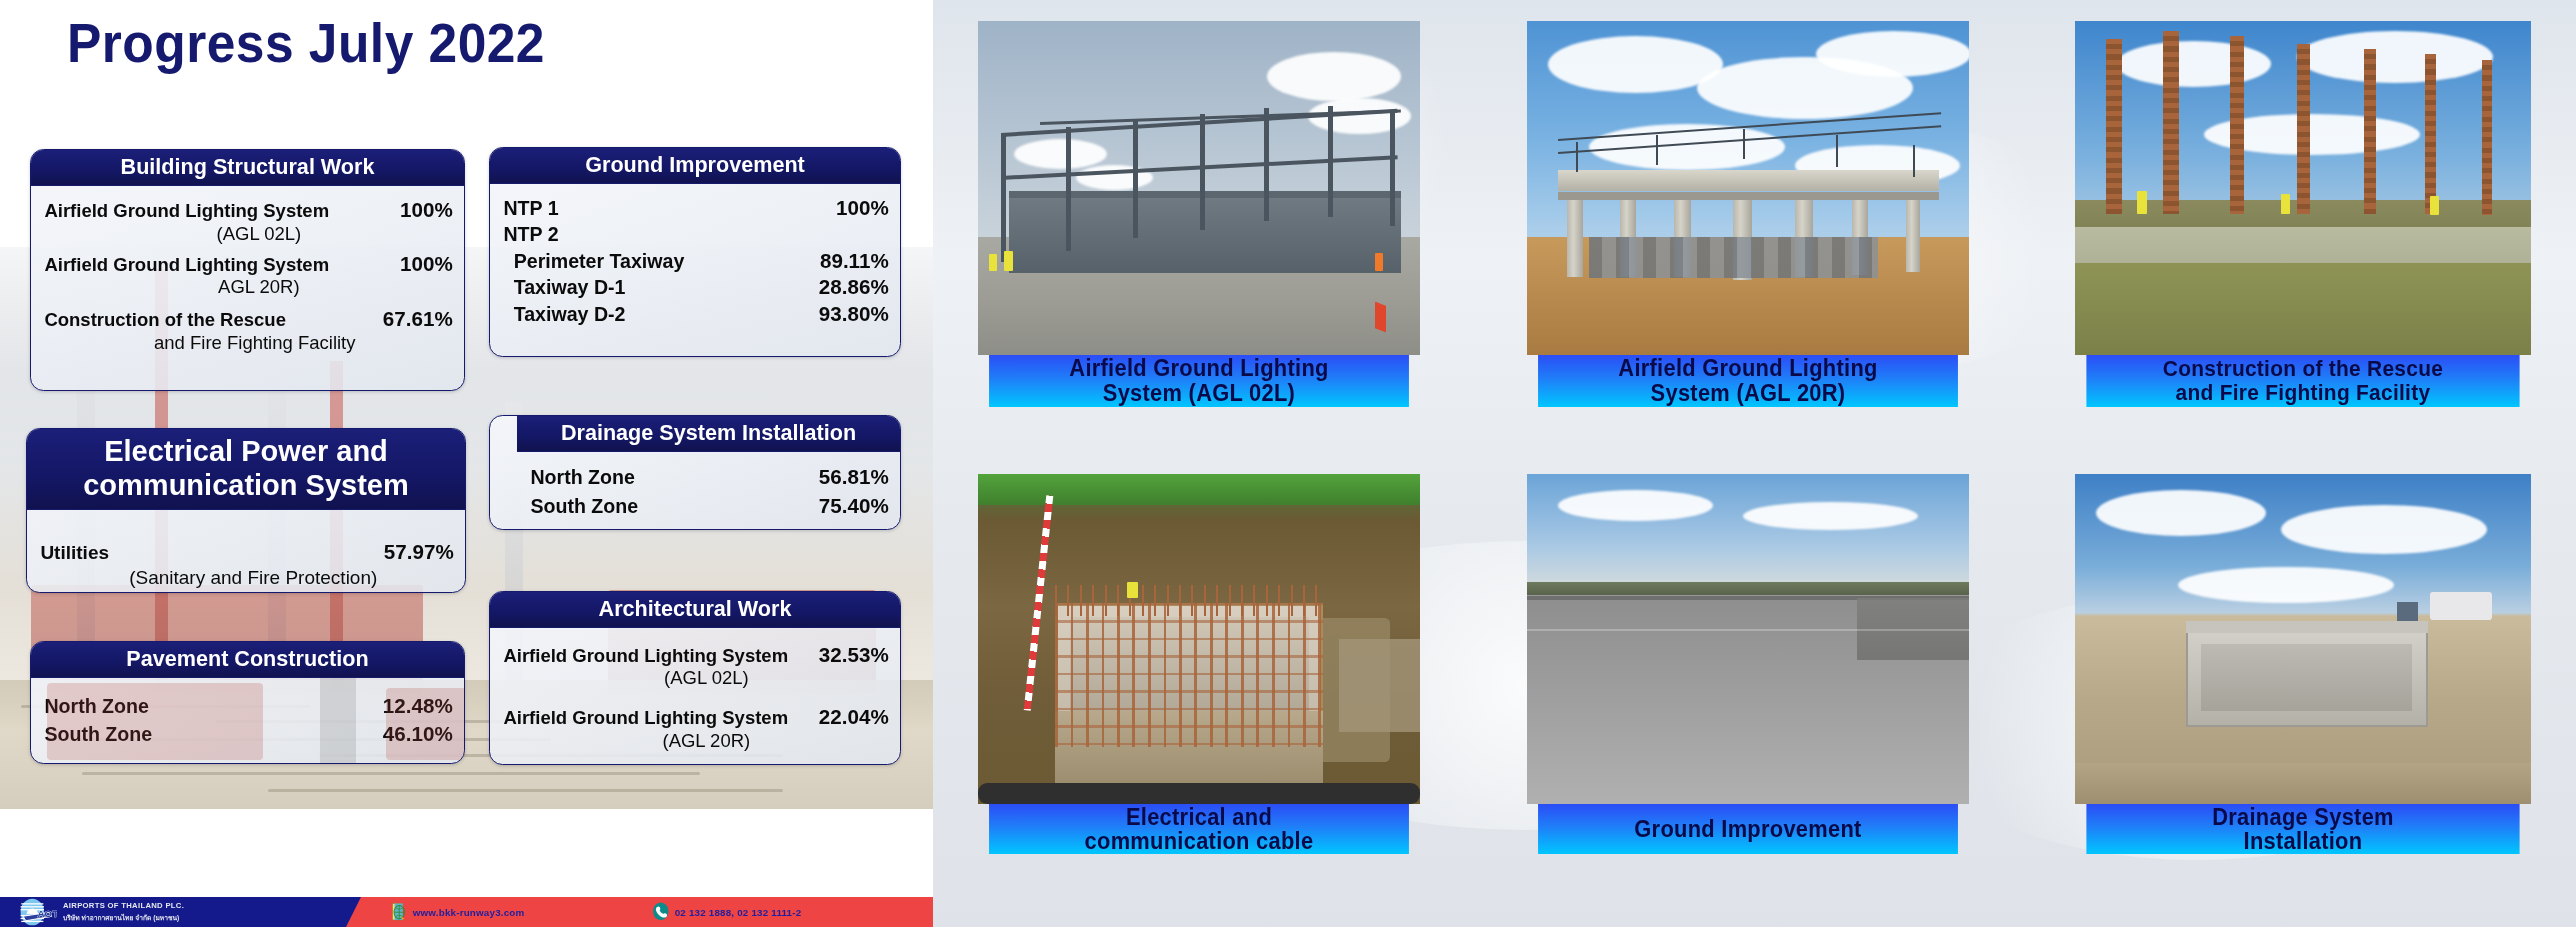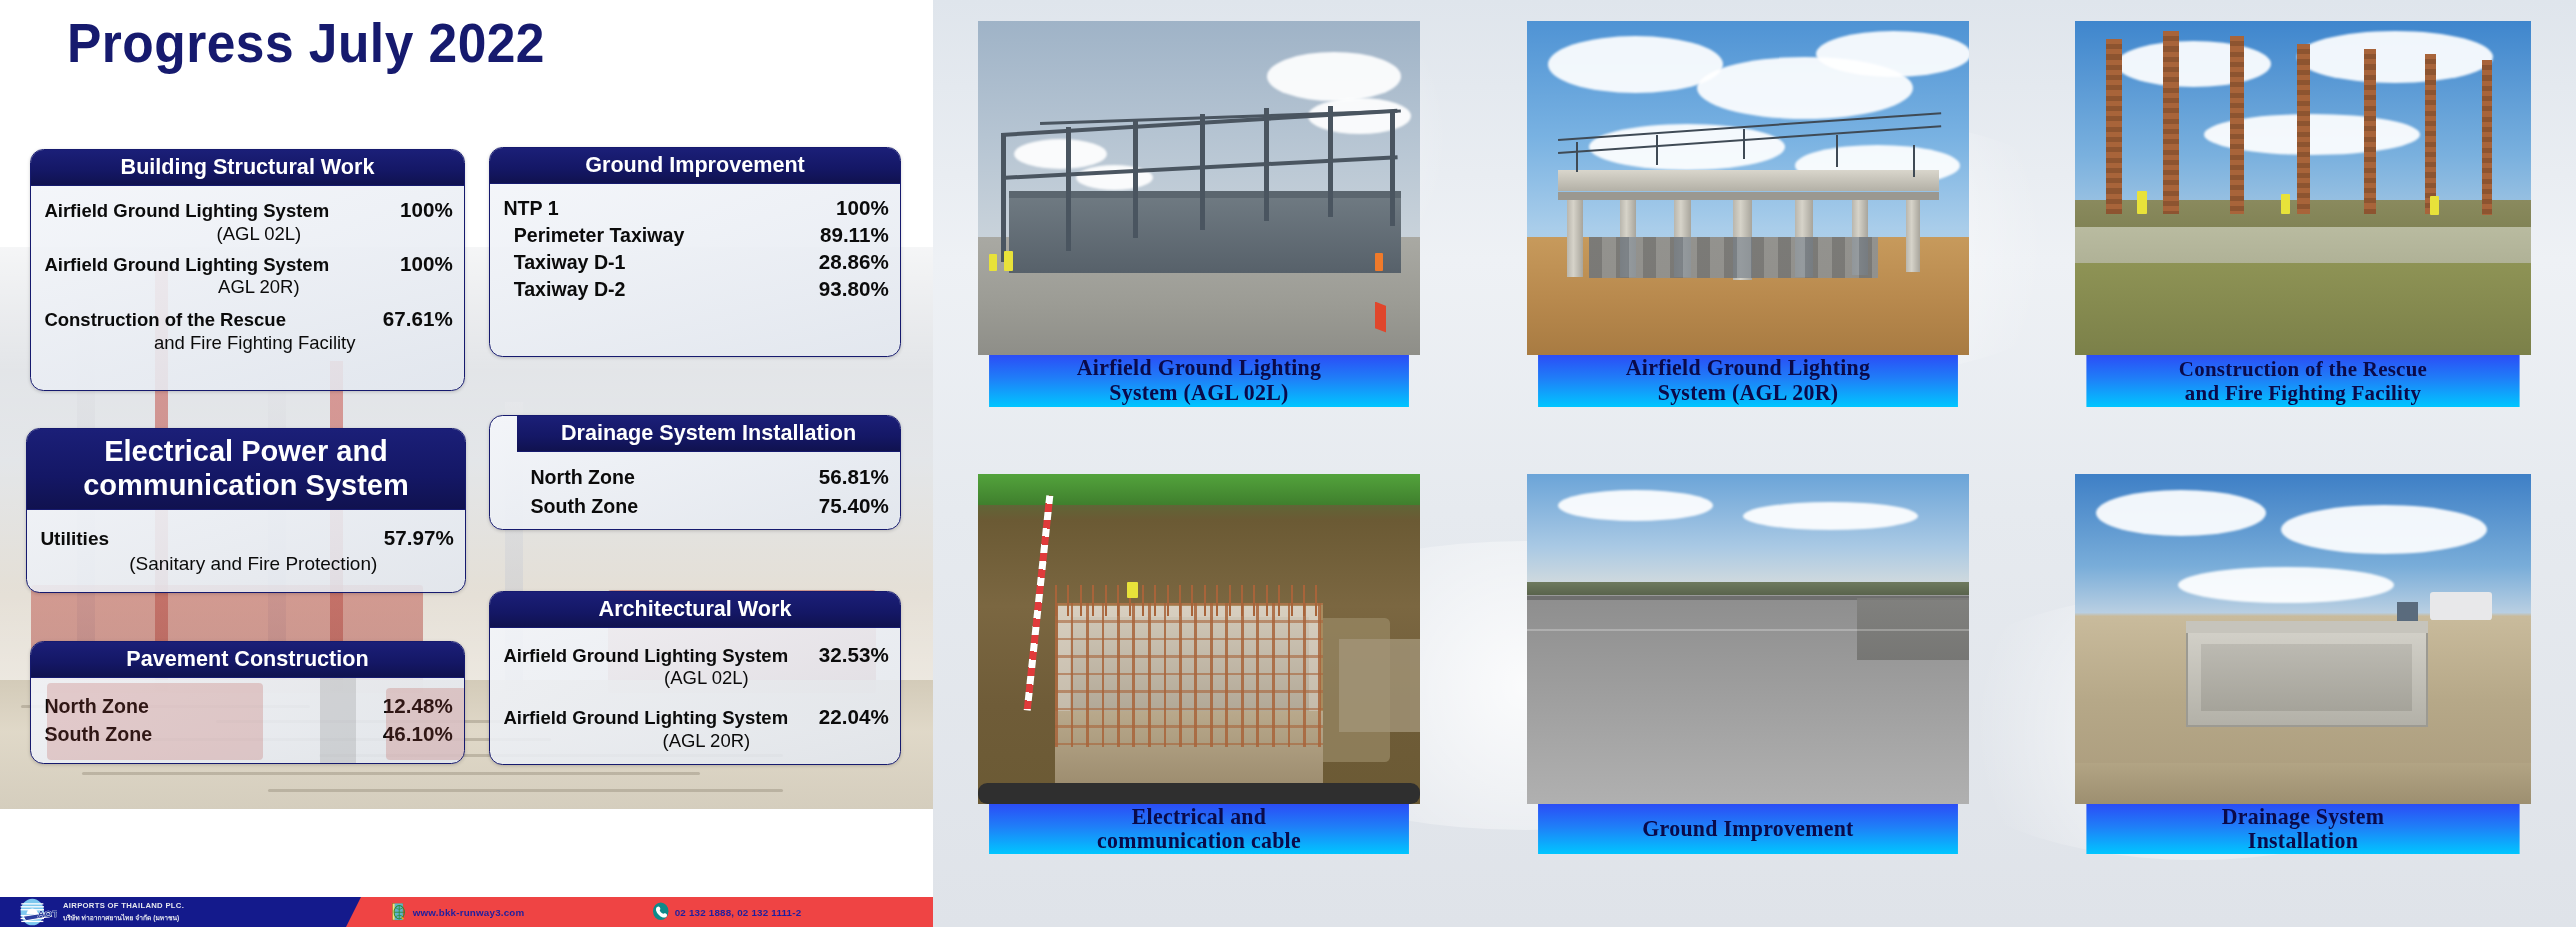--- a/index.html
+++ b/index.html
@@ -127,21 +127,20 @@
   #aot-text .th{ font-size:6.7px; font-weight:bold; margin-top:1.5px; }
   #contact-web{ position:absolute; left:392px; top:6.2px; display:flex; align-items:center; gap:5.2px; }
   #contact-tel{ position:absolute; left:652px; top:5.2px; display:flex; align-items:center; gap:5.2px; }
   .contact-txt{ color:#1d1fa0; font-size:9.8px; font-weight:bold; letter-spacing:0.2px; }
 
   
   #right-panel{
     position:absolute; left:933px; top:0; width:1643px; height:927px;
     background:linear-gradient(180deg,#dfe5ec 0%,#eef1f5 28%,#e6eaef 55%,#dfe3e9 100%);
     overflow:hidden;
-    font-family:Liberation Serif, serif;
   }
   #right-panel .sky{
     position:absolute; border-radius:50%;
     background:radial-gradient(circle, rgba(255,255,255,.85), rgba(255,255,255,0) 70%);
   }
   .tile{ position:absolute; }
   .photo{ position:absolute; left:0; top:0; width:100%; overflow:hidden; }
   .caption{
     position:absolute; left:0; width:100%;
     background:linear-gradient(180deg,#2b4df6 0%,#1f7ef8 45%,#00c6ff 100%);
@@ -206,20 +205,24 @@
     </div>
   </div>
 
   <div class="card" id="card-ground">
     <div class="card-head">Ground Improvement</div>
     <div class="card-body">
       <div class="row">
         <span class="lbl">NTP 1</span>
         <span class="val">100%</span>
       </div>
+      <div class="row">
+        <span class="lbl">NTP 2</span>
+        <span class="val"></span>
+      </div>
       <div class="row" style="padding-left:10.3px;">
         <span class="lbl">Perimeter Taxiway</span>
         <span class="val">89.11%</span>
       </div>
       <div class="row" style="padding-left:10.3px;">
         <span class="lbl">Taxiway D-1</span>
         <span class="val">28.86%</span>
       </div>
       <div class="row" style="padding-left:10.3px;">
         <span class="lbl">Taxiway D-2</span>
@@ -227,21 +230,21 @@
       </div>
     </div>
   </div>
 
   <div class="card" id="card-electrical">
     <div class="card-head">
       <div>Electrical Power and</div>
       <div>communication System</div>
     </div>
     <div class="card-body">
-      <div class="row" style="margin-top:3px;">
+      <div class="row" style="margin-top:17px;">
         <span class="lbl">Utilities</span>
         <span class="val">57.97%</span>
       </div>
       <div class="sub indent2">(Sanitary and Fire Protection)</div>
     </div>
   </div>
 
   <div class="card" id="card-drainage">
     <div class="card-head">Drainage System Installation</div>
     <div class="card-body">

